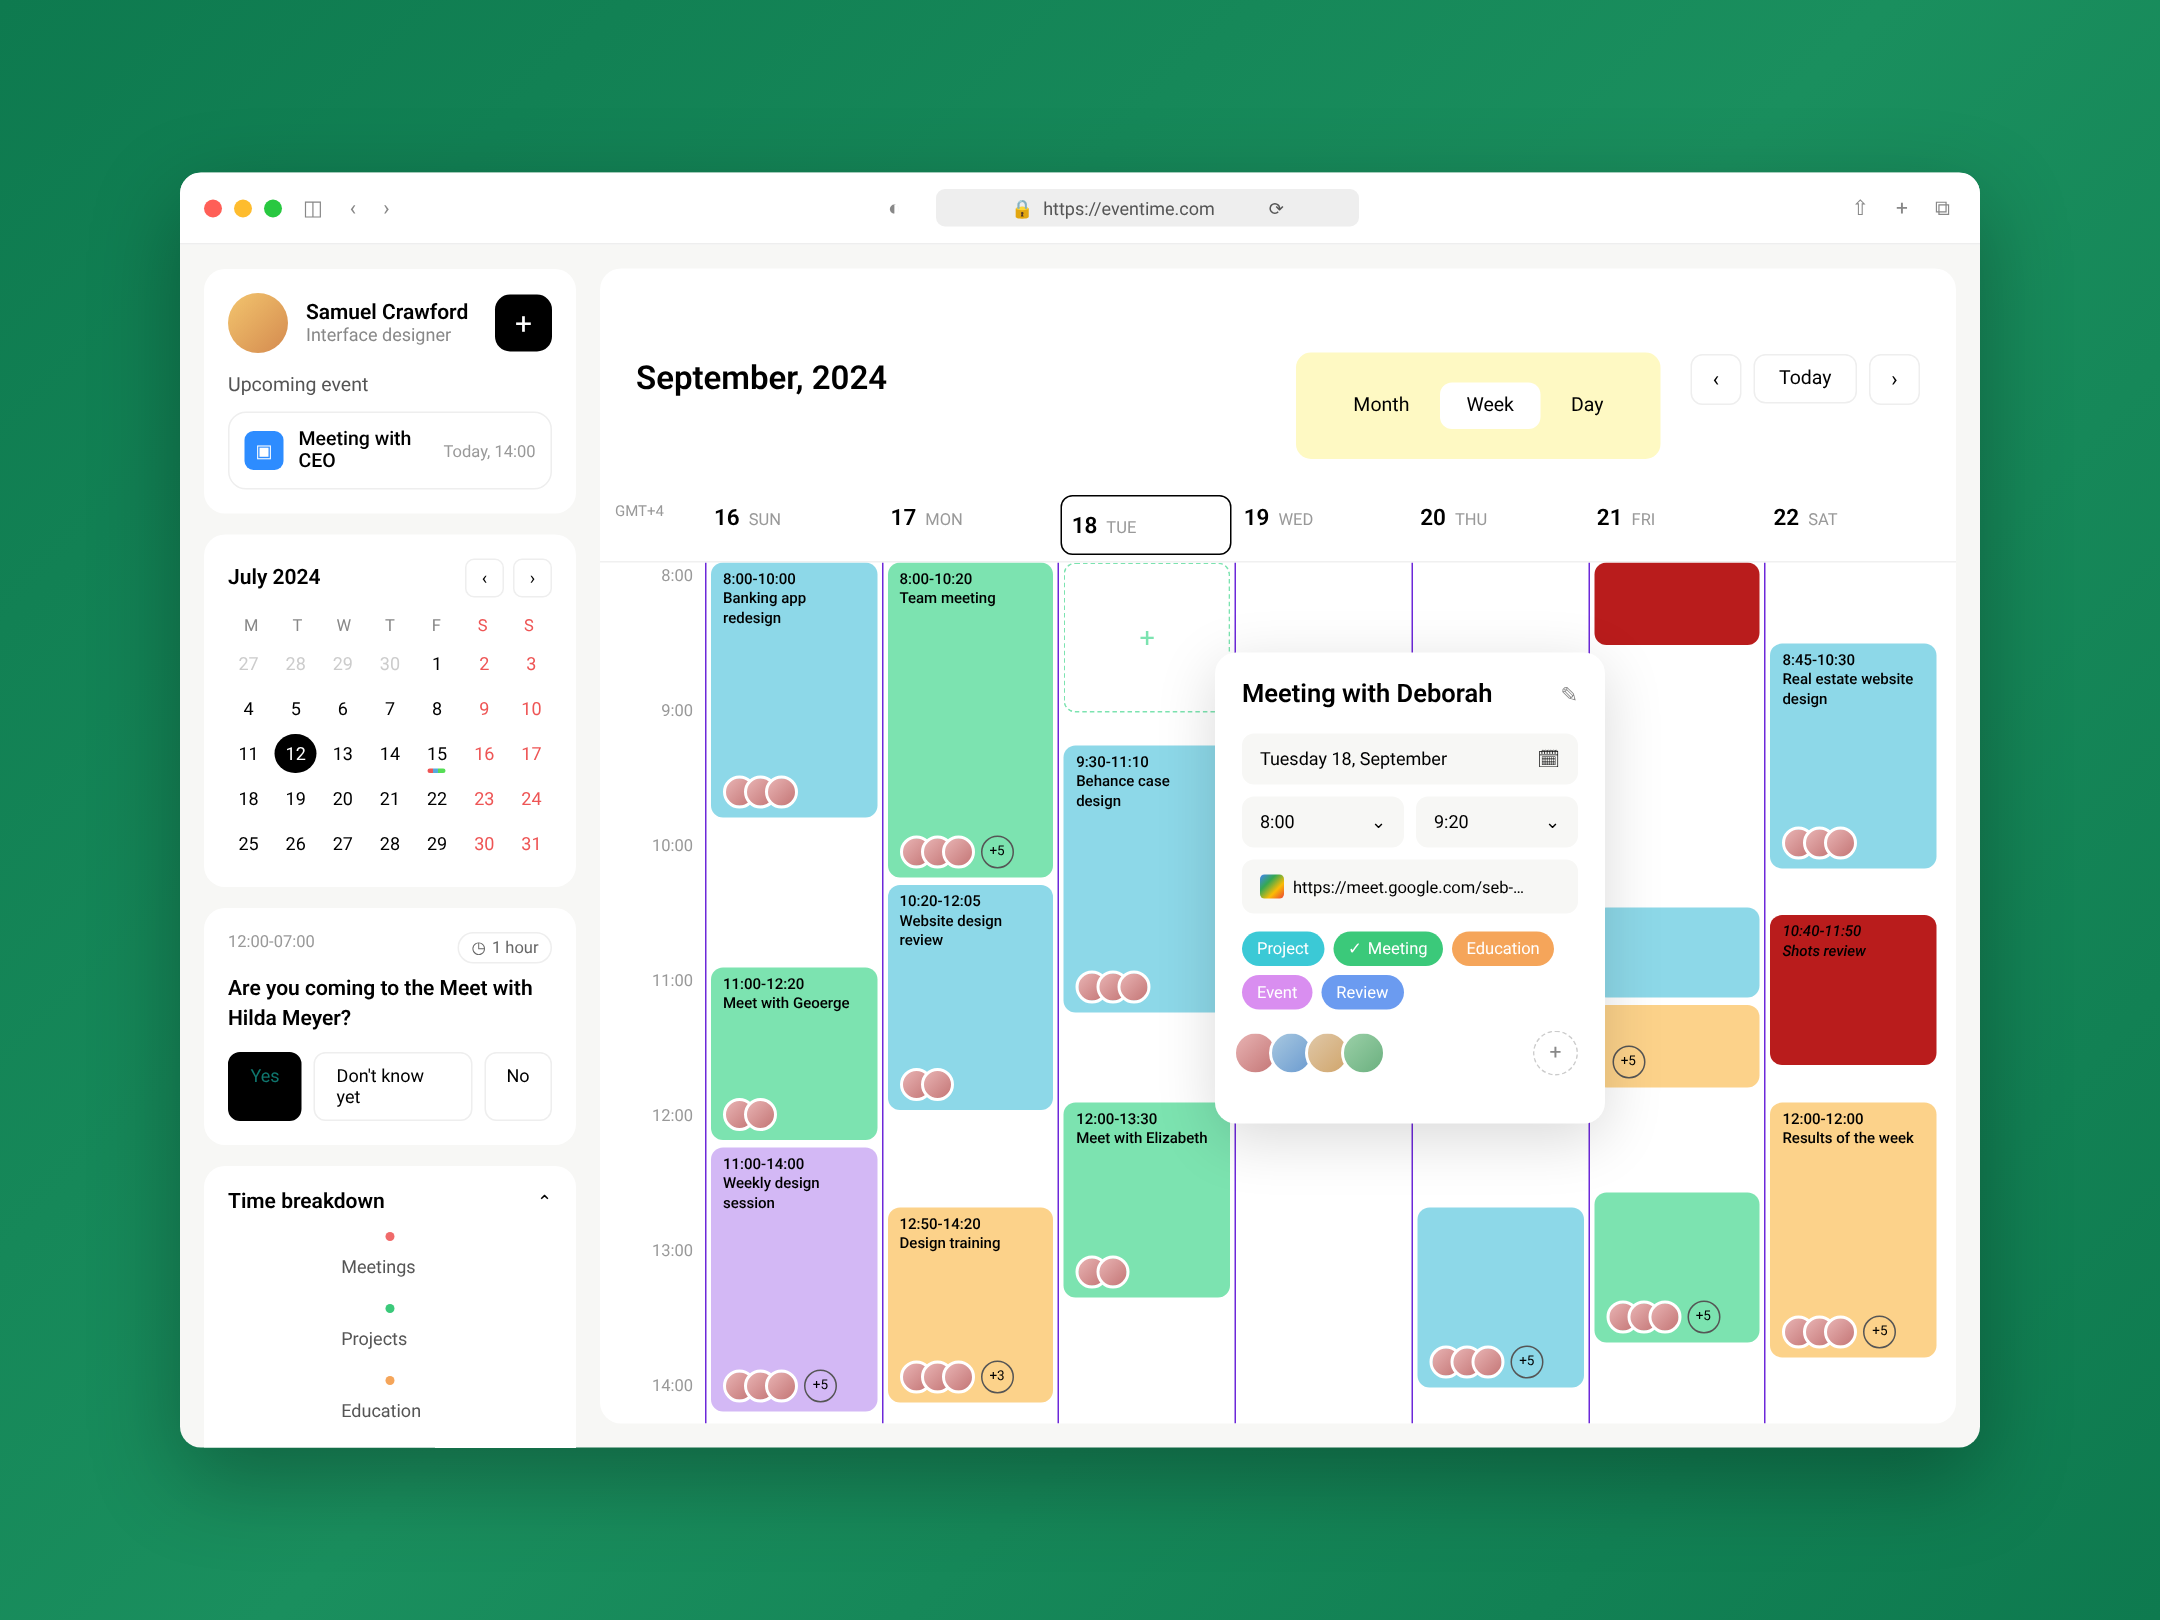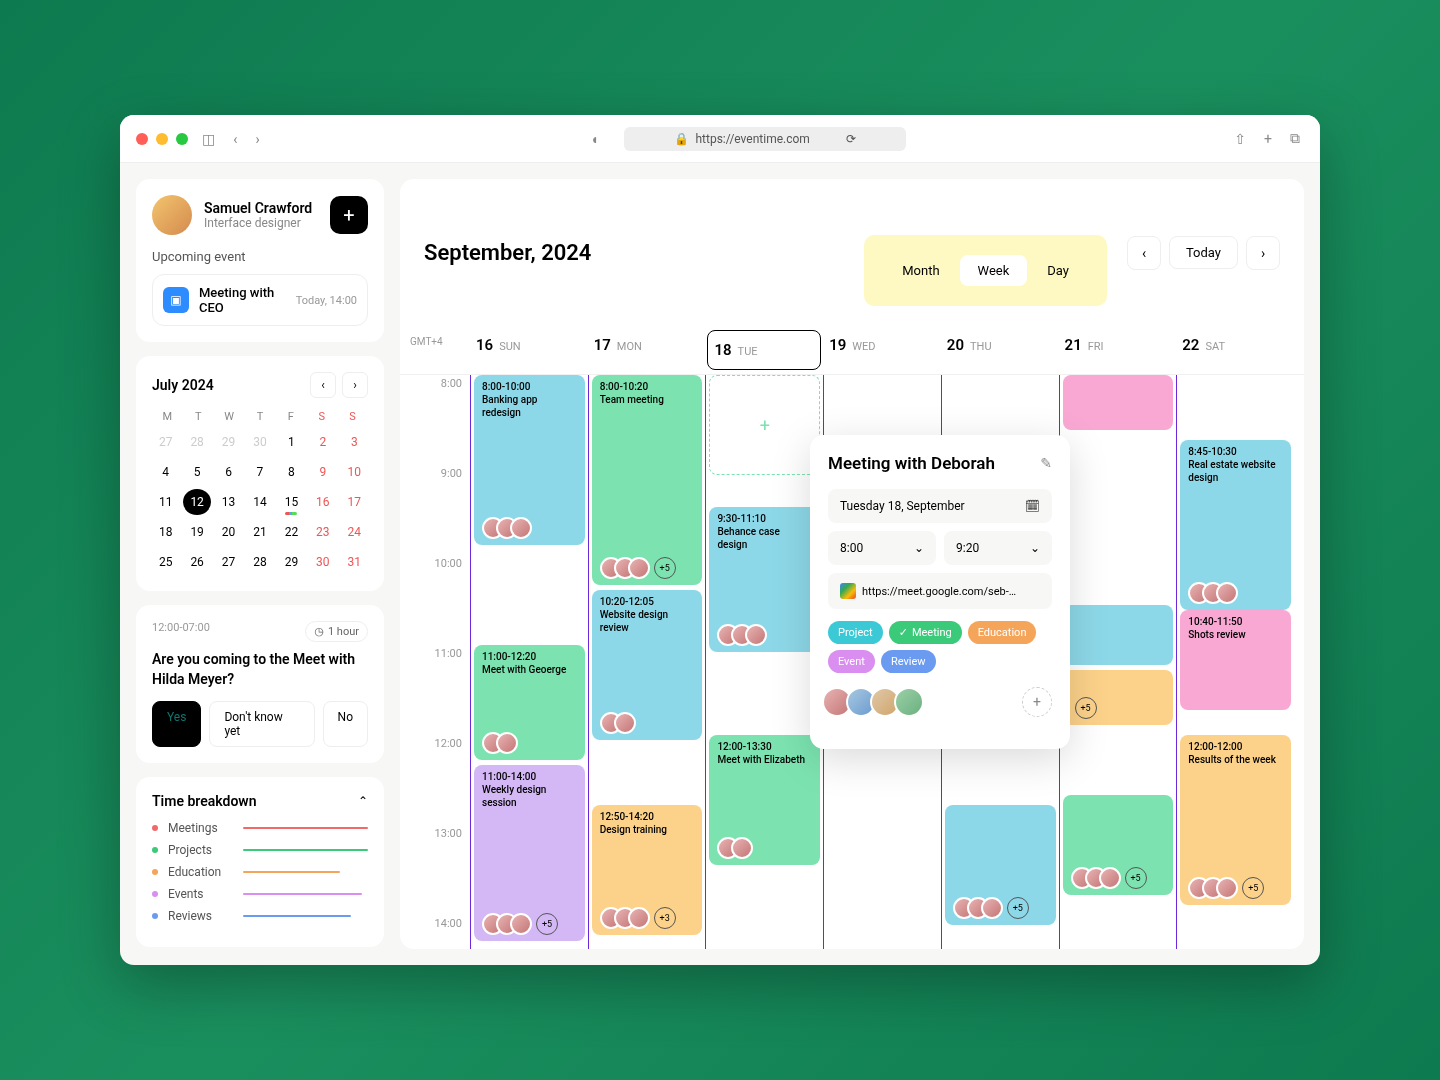--- a/index.html
+++ b/index.html
@@ -41,21 +41,21 @@
 .days .dots { position: relative; }
 .days .dots::after { content: ''; position: absolute; bottom: 0px; left: 50%; transform: translateX(-50%); width: 12px; height: 3px; background: linear-gradient(90deg,#e55 30%,#5ad 30% 60%,#5d5 60%); border-radius: 2px; }
 .prompt-time { font-size: 11px; color: #999; }
 .prompt-dur { float: right; font-size: 11px; color: #666; border: 1px solid #eee; border-radius: 12px; padding: 3px 8px; display: flex; align-items: center; gap: 4px; }
 .prompt-q { font-size: 14px; font-weight: 600; margin: 8px 0 12px; line-height: 1.4; }
 .btns { display: flex; gap: 8px; }
 .btn { padding: 8px 14px; border-radius: 8px; font-size: 12px; cursor: pointer; border: 1px solid #eee; background: #fff; }
 .btn.dark { background: #000; color: #0f766e; border-color: #000; }
 .tb-head { display: flex; justify-content: space-between; align-items: center; margin-bottom: 12px; }
 .tb-title { font-size: 14px; font-weight: 600; }
-.tb-row { display: flex; align-items: center; gap: 10px; font-size: 12px; color: #555; margin: 8px 0; }
+.tb-row { display: flex; align-items: center; gap: 10px; font-size: 12px; color: #555; margin: 8px 0; flex-direction: column; }
 .dot { width: 6px; height: 6px; border-radius: 50%; }
 .bar { flex: 1; height: 2px; border-radius: 2px; }
 .main { flex: 1; background: #fff; border-radius: 14px; margin: 16px 16px 16px 0; display: flex; flex-direction: column; overflow: hidden; position: relative; }
 .main-head { padding: 20px 24px; display: flex; align-items: center; gap: 20px; }
 .month-title { font-size: 22px; font-weight: 600; flex: 1; }
 .seg { background: #fef9c3; border-radius: 10px; padding: 20px; display: flex; gap: 2px; margin-top: 36px; }
 .seg span { padding: 8px 18px; font-size: 13px; border-radius: 8px; cursor: pointer; }
 .seg .act { background: #fff; }
 .navbtn { width: 34px; height: 34px; border: 1px solid #eee; border-radius: 8px; display: flex; align-items: center; justify-content: center; cursor: pointer; font-size: 14px; }
 .today-btn { padding: 8px 16px; border: 1px solid #eee; border-radius: 8px; font-size: 13px; cursor: pointer; }
@@ -68,21 +68,21 @@
 .dayhead .dh.sel { border: 1.5px solid #000; border-radius: 8px; margin: 4px 2px; }
 .timegrid { display: grid; grid-template-columns: 60px repeat(7,1fr); padding: 0 10px; position: relative; height: 650px; }
 .timecol { grid-column: 1; display: flex; flex-direction: column; }
 .timecol span { height: 90px; font-size: 11px; color: #999; text-align: right; padding-right: 8px; padding-top: 2px; }
 .col { position: relative; border-left: 1px solid #6d28d9; }
 .ev { position: absolute; left: 3px; right: 3px; border-radius: 8px; padding: 6px 8px; font-size: 10px; overflow: hidden; }
 .ev .et { font-weight: 500; margin-bottom: 2px; }
 .ev .en { font-weight: 500; line-height: 1.25; }
 .ev .avs { position: absolute; bottom: 6px; left: 8px; display: flex; }
 .more { width: 22px; height: 22px; border-radius: 50%; border: 1.5px solid #555; font-size: 9px; display: flex; align-items: center; justify-content: center; margin-left: 4px; background: transparent; }
-.c-blue { background: #8dd8e8; } .c-green { background: #7ce3b0; } .c-purple { background: #d3b8f5; } .c-orange { background: #fcd28a; } .c-violet { background: #f9a8d4; }
+.c-blue { background: #8dd8e8; } .c-green { background: #7ce3b0; } .c-purple { background: #d3b8f5; } .c-orange { background: #fcd28a; } .c-violet { background: #b91c1c; font-style: italic; }
 .placeholder { border: 1.5px dashed #7ce3b0; border-radius: 8px; display: flex; align-items: center; justify-content: center; color: #7ce3b0; font-size: 18px; }
 .popup { position: absolute; top: 60px; left: 410px; width: 260px; background: #fff; border-radius: 14px; padding: 18px; box-shadow: 0 10px 40px rgba(0,0,0,0.15); z-index: 10; }
 .pop-head { display: flex; justify-content: space-between; align-items: center; margin-bottom: 16px; }
 .pop-title { font-size: 17px; font-weight: 600; }
 .field { background: #f7f7f5; border-radius: 8px; padding: 10px 12px; font-size: 12px; display: flex; align-items: center; justify-content: space-between; margin-bottom: 8px; }
 .field2 { display: flex; gap: 8px; margin-bottom: 8px; }
 .field2 .field { flex: 1; margin: 0; }
 .tags { display: flex; flex-wrap: wrap; gap: 6px; margin: 12px 0; }
 .tag { padding: 5px 10px; border-radius: 14px; font-size: 11px; color: #fff; cursor: pointer; }
 .tag.proj { background: #3bc9d6; } .tag.meet { background: #3bc97a; display: flex; align-items: center; gap: 4px; } .tag.edu { background: #f5a55a; } .tag.evt { background: #d98ef0; } .tag.rev { background: #6b9bf0; }
@@ -356,21 +356,21 @@
                 <div class="avs">
                   <span class="av-sm"></span>
                   <span class="av-sm"></span>
                   <span class="av-sm"></span>
                   <span class="more">+3</span>
                 </div>
               </div>
             </div>
             <div class="col">
               <div class="ev placeholder" style="top: 0px; height: 100px;">+</div>
-              <div class="ev c-blue" style="top: 132px; height: 145px;">
+              <div class="ev c-blue" style="top: 122px; height: 178px;">
                 <div class="et">9:30-11:10</div>
                 <div class="en">Behance case design</div>
                 <div class="avs">
                   <span class="av-sm"></span>
                   <span class="av-sm"></span>
                   <span class="av-sm"></span>
                 </div>
               </div>
               <div class="ev c-green" style="top: 360px; height: 130px;">
                 <div class="et">12:00-13:30</div>
@@ -403,21 +403,21 @@
               <div class="ev c-green" style="top: 420px; height: 100px;">
                 <div class="avs">
                   <span class="av-sm"></span>
                   <span class="av-sm"></span>
                   <span class="av-sm"></span>
                   <span class="more">+5</span>
                 </div>
               </div>
             </div>
             <div class="col">
-              <div class="ev c-blue" style="top: 65px; height: 170px;">
+              <div class="ev c-blue" style="top: 54px; height: 150px;">
                 <div class="et">8:45-10:30</div>
                 <div class="en">Real estate website design</div>
                 <div class="avs">
                   <span class="av-sm"></span>
                   <span class="av-sm"></span>
                   <span class="av-sm"></span>
                 </div>
               </div>
               <div class="ev c-violet" style="top: 235px; height: 100px;">
                 <div class="et">10:40-11:50</div>

